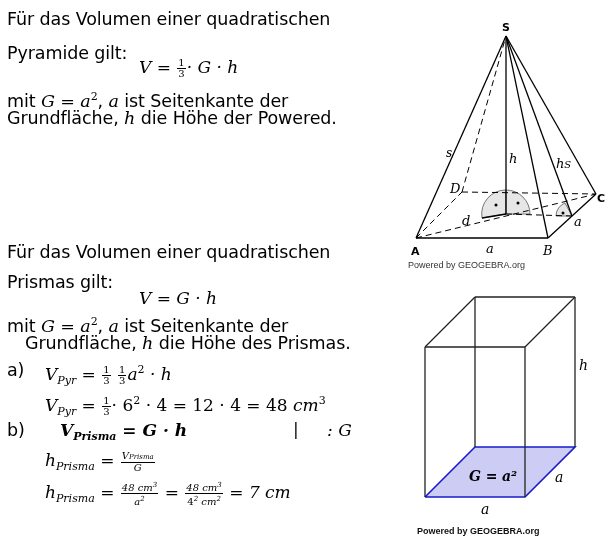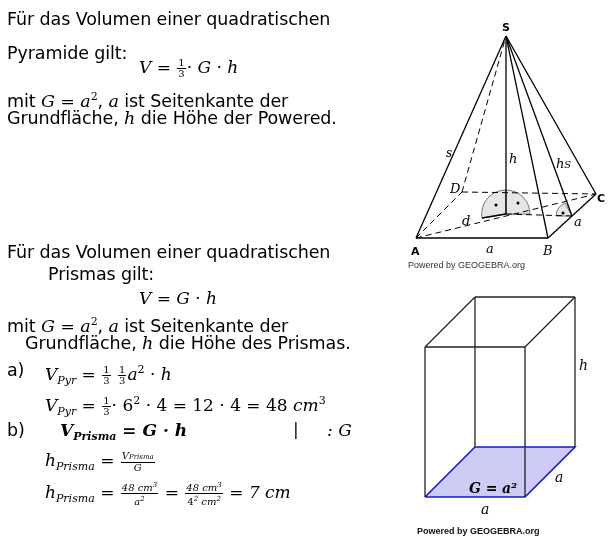--- a/index.html
+++ b/index.html
@@ -34,21 +34,21 @@
   <span class="m">a</span>
   <span>ist Seitenkante der</span>
 </div>
 <div class="txt" style="left:7px; top:108px;">
   <span>Grundfläche,</span>
   <span class="m">h</span>
   <span>die Höhe der Powered.</span>
 </div>
 
 <div class="txt" style="left:7px; top:242px;">Für das Volumen einer quadratischen</div>
-<div class="txt" style="left:7px; top:264px;margin-left:41px;">Prismas gilt:</div>
+<div class="txt" style="left:7px; top:272px;">Prismas gilt:</div>
 <div class="eq m" style="left:139px; top:287px;">V = G · h</div>
 <div class="txt" style="left:7px; top:311px;">
   <span>mit</span>
   <span class="m">G = a</span><span class="sup mu">2</span><span>,</span>
   <span class="m">a</span>
   <span>ist Seitenkante der</span>
 </div>
 <div class="txt" style="left:25px; top:333px;">
   <span>Grundfläche,</span>
   <span class="m">h</span>
@@ -145,16 +145,16 @@
     <line x1="425" y1="347" x2="475" y2="297"></line>
     <line x1="475" y1="297" x2="575" y2="297"></line>
     <line x1="525" y1="347" x2="575" y2="297"></line>
     <line x1="425" y1="347" x2="425" y2="497"></line>
     <line x1="525" y1="347" x2="525" y2="497"></line>
     <line x1="475" y1="297" x2="475" y2="447"></line>
     <line x1="575" y1="297" x2="575" y2="447"></line>
   </g>
 </svg>
 <div class="txt m" style="left:579px; top:355px; font-size:14px;">h</div>
-<div class="txt m" style="left:469px; top:466px; font-size:14px; font-weight:bold;margin-top:12px;">G = a²</div>
+<div class="txt m" style="left:469px; top:466px; font-size:14px; font-weight:bold;">G = a²</div>
 <div class="txt m" style="left:481px; top:499px; font-size:14px;">a</div>
 <div class="txt m" style="left:555px; top:467px; font-size:14px;">a</div>
 <div class="gg-credit bold" style="left:417px; top:526px;">Powered by GEOGEBRA.org</div>
 
 </body></html>

